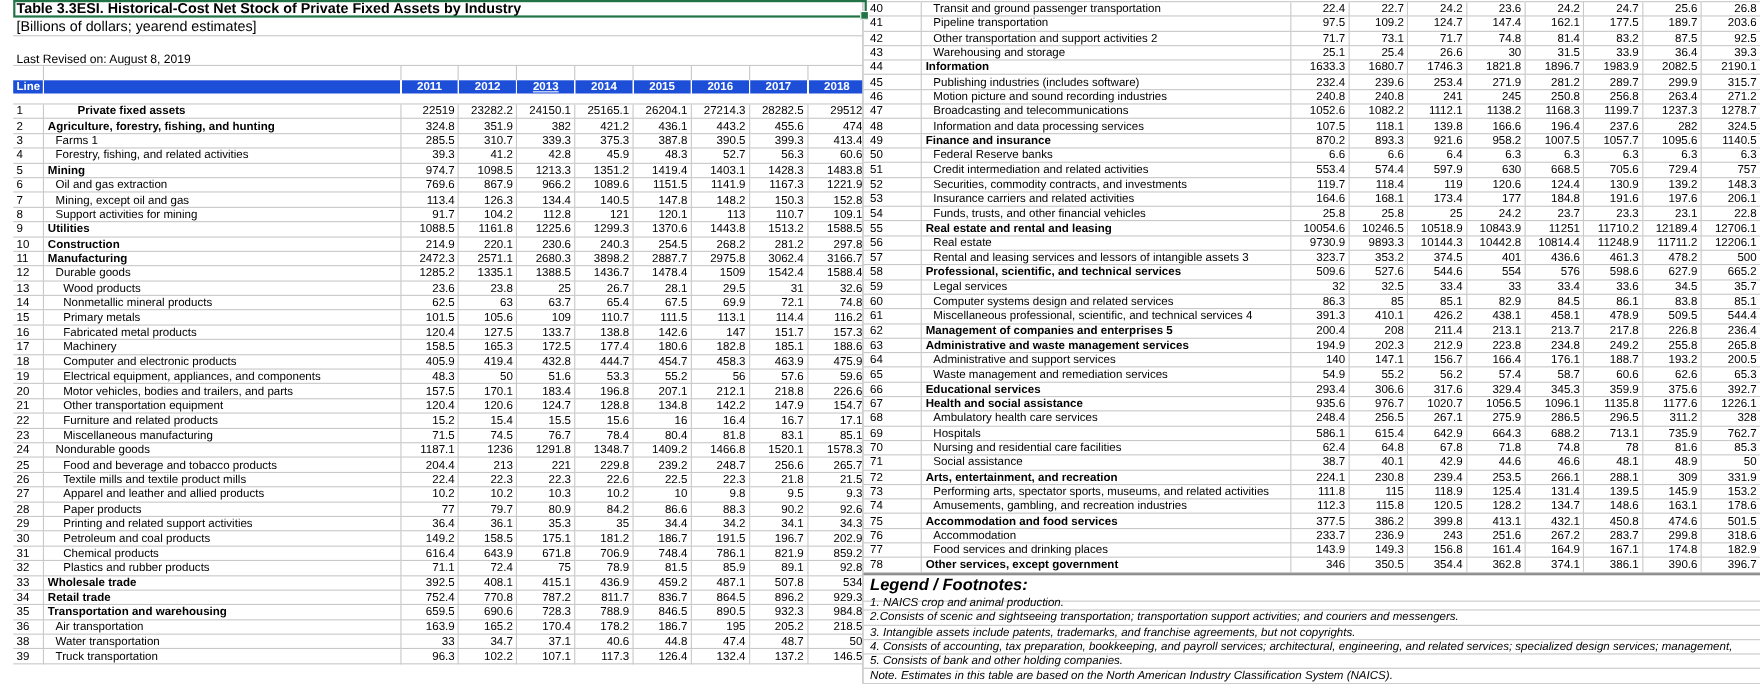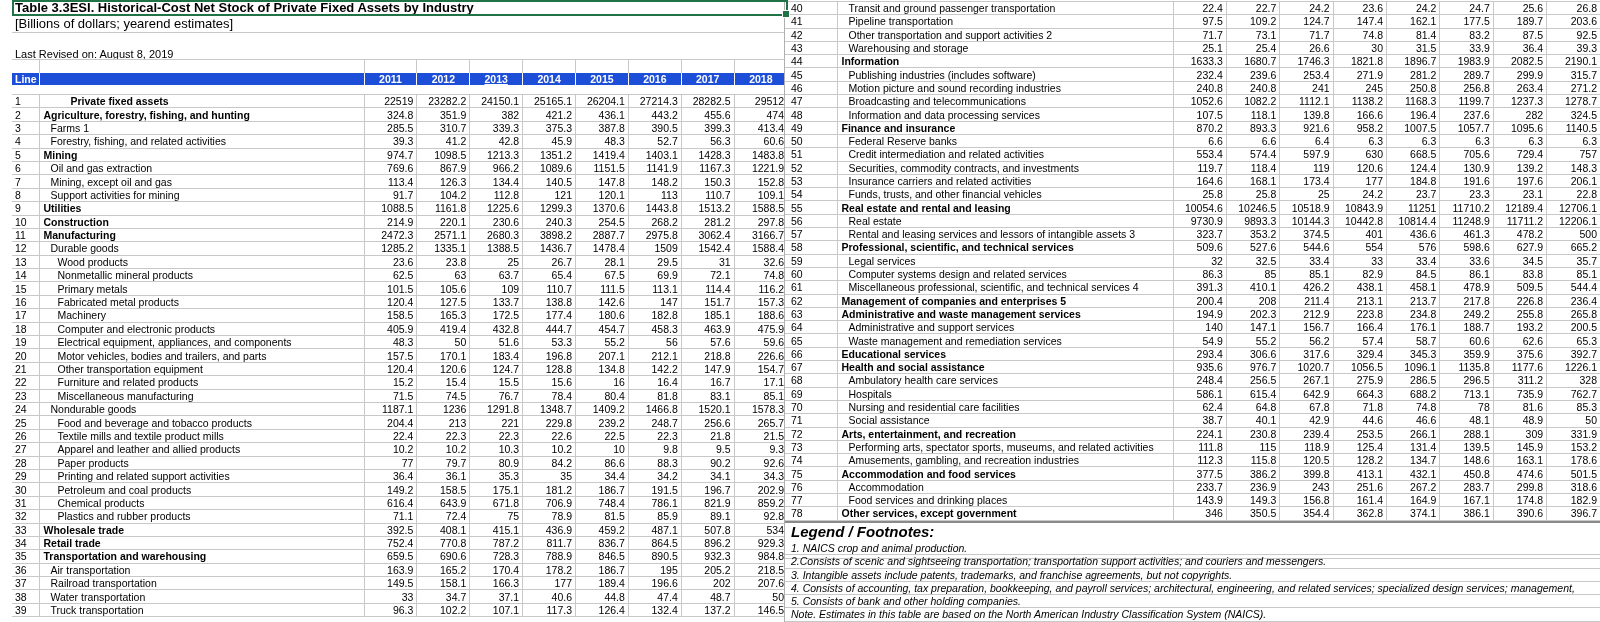--- a/index.html
+++ b/index.html
@@ -43,21 +43,21 @@
     text-align:center;height:12px;}
   tr.hdr td.line{text-align:left;}
   tr.hdr td:last-child{border-right:none;}
   tr.gap td{height:9px;border-right:none;}
   tr.drow td{height:12.4px;}
 
   .right-grid{position:absolute;top:1px;left:0;border-top:1px solid #c8c8c8;}
   .right-grid tr.drow td{height:12.3px;}
   .right-grid td.line{padding-left:6px;}
 
-  .legend-heading{position:absolute;top:521px;left:0;width:100%;height:38px;box-sizing:border-box;
+  .legend-heading{position:absolute;top:521px;left:0;width:100%;height:26px;box-sizing:border-box;
     border-top:2px solid #8a8a8a;border-bottom:1px solid #c8c8c8;
     font-size:15px;font-weight:bold;font-style:italic;line-height:18px;padding-left:6px;}
   .footnotes{position:absolute;top:542px;left:0;width:100%;}
   .footnote{height:12.3px;line-height:12px;border-bottom:1px solid #c8c8c8;font-size:10.5px;font-style:italic;
     padding-left:6px;white-space:nowrap;overflow:hidden;}
 </style>
 </head>
 <body>
 
 <div class="pane left-pane">
@@ -543,32 +543,20 @@
           <td class="num">163.9</td>
           <td class="num">165.2</td>
           <td class="num">170.4</td>
           <td class="num">178.2</td>
           <td class="num">186.7</td>
           <td class="num">195</td>
           <td class="num">205.2</td>
           <td class="num">218.5</td>
         </tr>
         <tr class="drow">
-          <td class="line">37</td>
-          <td class="desc ind1">Railroad transportation</td>
-          <td class="num">149.5</td>
-          <td class="num">158.1</td>
-          <td class="num">166.3</td>
-          <td class="num">177</td>
-          <td class="num">189.4</td>
-          <td class="num">196.6</td>
-          <td class="num">202</td>
-          <td class="num">207.6</td>
-        </tr>
-        <tr class="drow">
           <td class="line">38</td>
           <td class="desc ind1">Water transportation</td>
           <td class="num">33</td>
           <td class="num">34.7</td>
           <td class="num">37.1</td>
           <td class="num">40.6</td>
           <td class="num">44.8</td>
           <td class="num">47.4</td>
           <td class="num">48.7</td>
           <td class="num">50</td>

